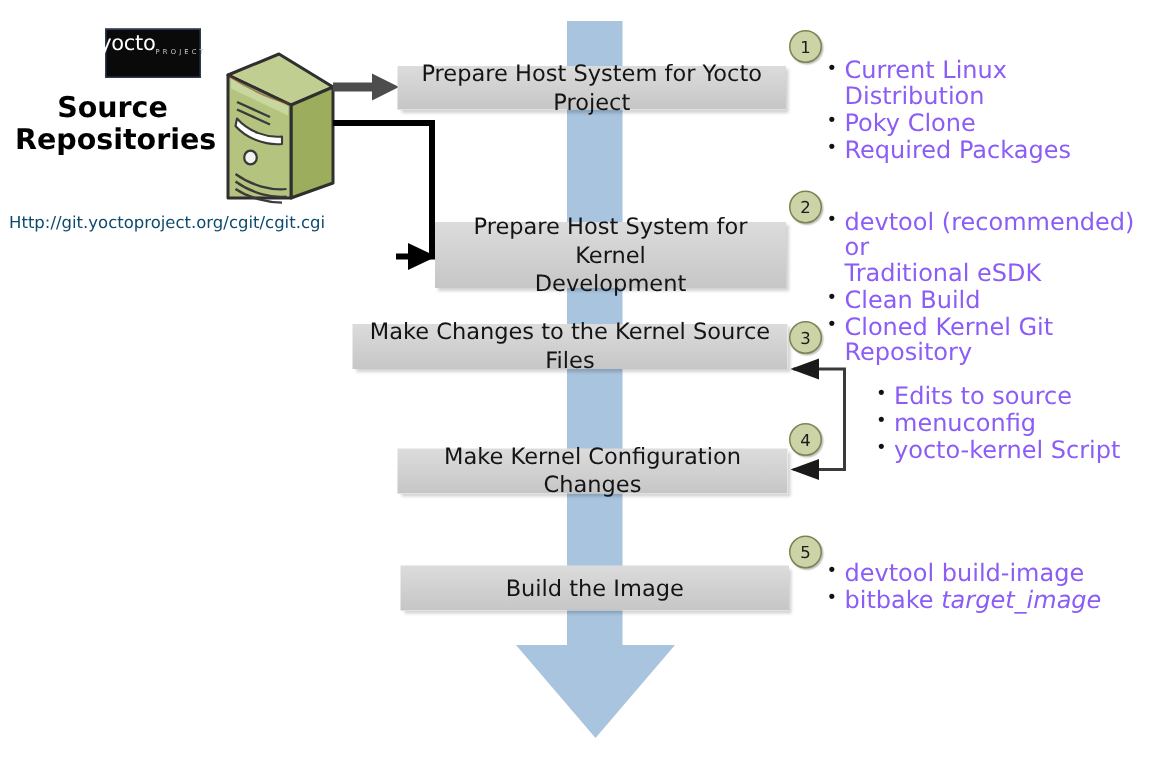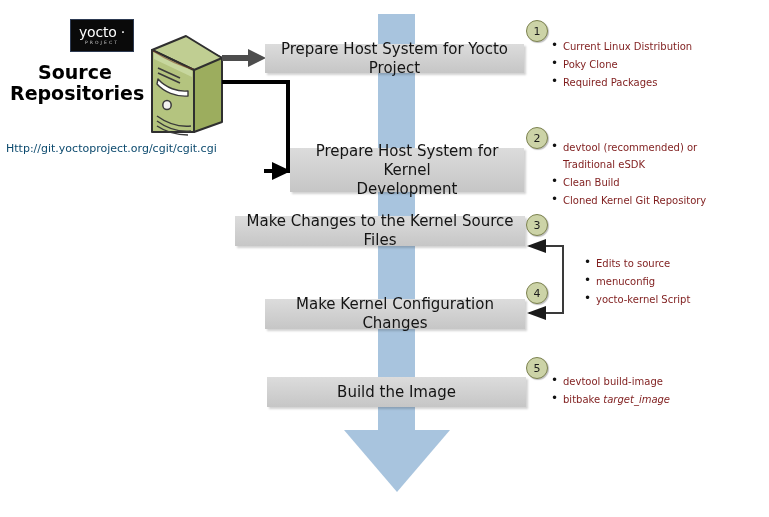--- a/index.html
+++ b/index.html
@@ -22,21 +22,21 @@
     border-left:53px solid transparent;
     border-right:53px solid transparent;
     border-top:62px solid #a8c4de;
   }
 
   
   .yocto-logo{
     position:absolute;left:70px;top:19px;width:64px;height:33px;
     background:#0a0a0a;border:1px solid #2d3a52;
     box-sizing:border-box;
-    display:flex;flex-direction:column;align-items:center;justify-content:center;
+    display:flex;flex-direction:row;align-items:center;justify-content:center;
   }
   .yocto-word{
     color:#ffffff;font-size:14px;line-height:14px;font-weight:400;
     letter-spacing:-0.2px;font-family:"DejaVu Sans","Liberation Sans",sans-serif;
   }
   .yocto-sub{
     color:#c9c9c9;font-size:4.5px;line-height:6px;letter-spacing:2.1px;
     margin-top:1px;
   }
 
@@ -76,21 +76,21 @@
     display:flex;align-items:center;justify-content:center;
     font-size:11px;color:#1c1c1c;box-sizing:border-box;
   }
   #badge1{left:526px;top:20px;}
   #badge2{left:526px;top:127px;}
   #badge3{left:526px;top:214px;}
   #badge4{left:526px;top:282px;}
   #badge5{left:526px;top:357px;}
 
   
-  .notes{position:absolute;font-size:10px;line-height:17px;color:#7f1d1d;}
+  .notes{position:absolute;font-size:16px;line-height:17px;color:#8b5cf6;}
   .notes ul{margin:0;padding:0;list-style:none;}
   .notes li{
     position:relative;padding-left:12px;margin:0 0 1px 0;
   }
   .notes li:before{
     content:"•";position:absolute;left:0;top:-1px;font-size:12px;color:#111;
   }
   .notes li .cont{display:block;padding-left:0;}
   #notes1{left:551px;top:38px;width:210px;}
   #notes2{left:551px;top:139px;width:214px;}

